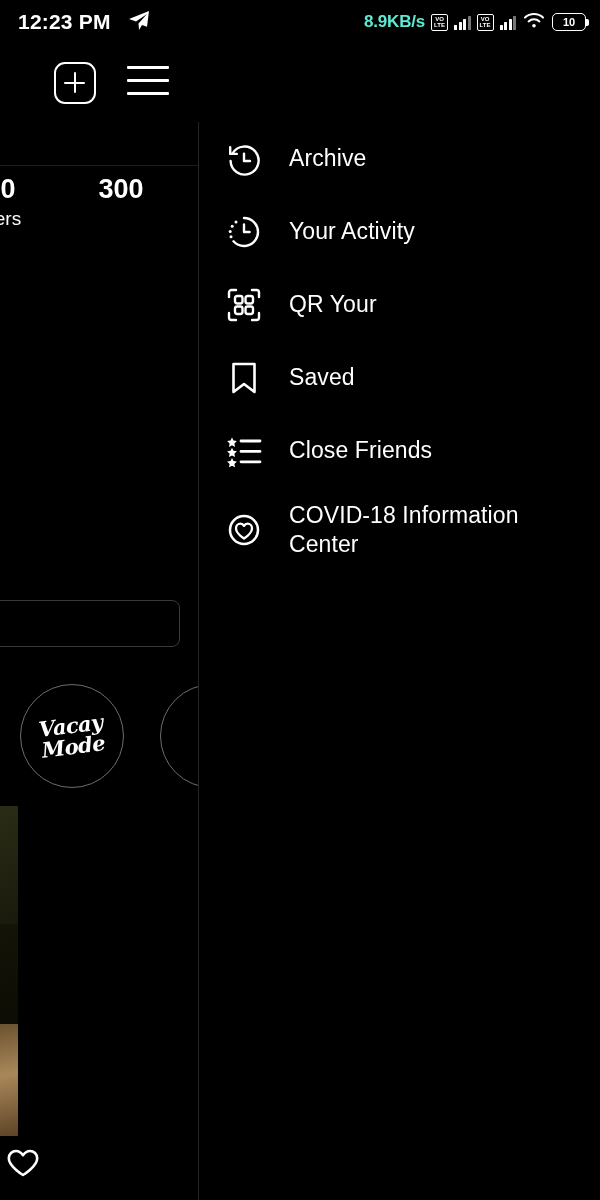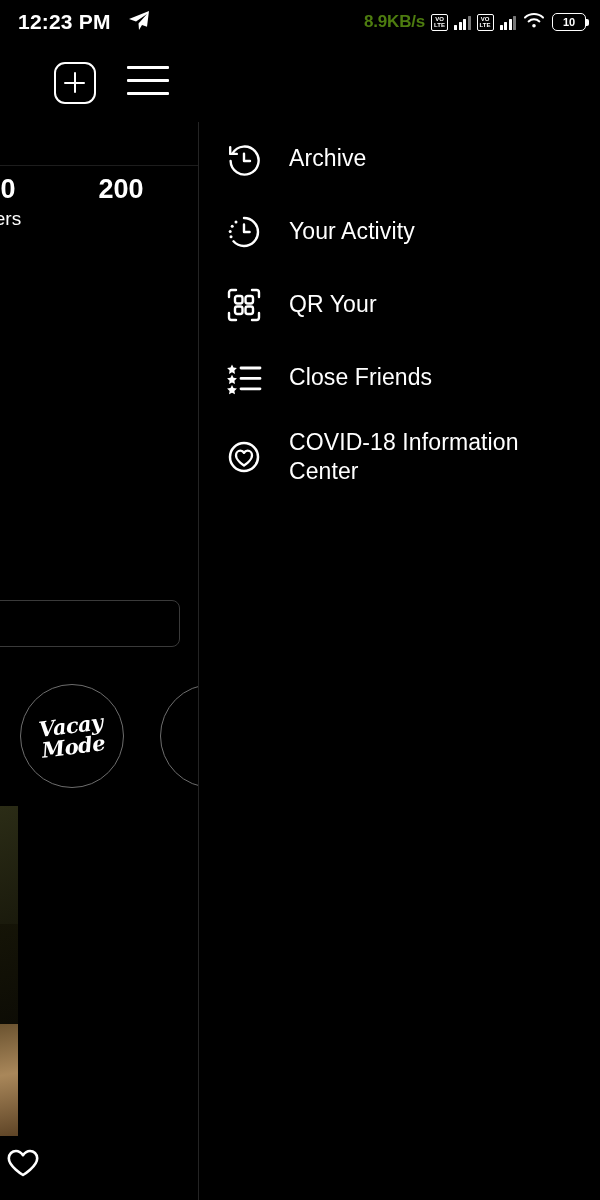--- a/index.html
+++ b/index.html
@@ -18,21 +18,21 @@
 
   
   .statusbar {
     position:absolute; top:0; left:0; width:600px; height:44px;
     display:flex; align-items:center; justify-content:space-between;
     padding:0 14px 0 18px;
   }
   .sb-left { display:flex; align-items:center; gap:16px; }
   .sb-time { font-size:21px; font-weight:bold; color:#fff; letter-spacing:0.2px; }
   .sb-right { display:flex; align-items:center; gap:6px; }
-  .sb-speed { font-size:17px; font-weight:bold; color:#4d7c0f; letter-spacing:-0.2px; }
+  .sb-speed { font-size:17px; font-weight:bold; color:#5eead4; letter-spacing:-0.2px; }
   .volte-box {
     width:17px; height:17px; border:1.5px solid #fff; border-radius:2px;
     display:flex; flex-direction:column; align-items:center; justify-content:center;
     font-size:6px; line-height:6px; font-weight:bold; color:#fff;
   }
   .sig { display:flex; align-items:flex-end; gap:1.5px; height:16px; }
   .sig i { display:block; width:3px; background:#fff; border-radius:0.5px; }
   .sig i:nth-child(1){height:5px;} .sig i:nth-child(2){height:8px;}
   .sig i:nth-child(3){height:11px;} .sig i:nth-child(4){height:14px;}
   .sig i.dim { background:#777; }
@@ -201,21 +201,21 @@
   </div>
 
   <div class="profile-bg">
 
     <div class="stats">
       <div class="stat stat-followers">
         <div class="stat-num">0</div>
         <div class="stat-lbl">ers</div>
       </div>
       <div class="stat stat-following">
-        <div class="stat-num">200</div>
+        <div class="stat-num">300</div>
       </div>
     </div>
 
     <div class="edit-btn"></div>
 
     <div class="hl-row">
       <div class="hl hl1">
         <div class="hl-ring">
           <div class="hl-art">
             <div>Vacay</div>
@@ -286,20 +286,28 @@
             <path d="M10 33H5.5A2.5 2.5 0 0 1 3 30.5V26" fill="none" stroke="#fff" stroke-width="2.4" stroke-linecap="round"></path>
             <rect x="9" y="9" width="7.5" height="7.5" rx="2.2" fill="none" stroke="#fff" stroke-width="2.4"></rect>
             <rect x="19.5" y="9" width="7.5" height="7.5" rx="2.2" fill="none" stroke="#fff" stroke-width="2.4"></rect>
             <rect x="9" y="19.5" width="7.5" height="7.5" rx="2.2" fill="none" stroke="#fff" stroke-width="2.4"></rect>
             <rect x="19.5" y="19.5" width="7.5" height="7.5" rx="2.2" fill="none" stroke="#fff" stroke-width="2.4"></rect>
           </svg>
         </span>
         <span class="mlabel">QR Your</span>
       </div>
 
+      <div class="mitem">
+        <span class="micon">
+          <svg viewBox="0 0 36 36">
+            <path d="M7.5 4h21v28l-10.5-8-10.5 8z" fill="none" stroke="#fff" stroke-width="2.6" stroke-linejoin="round"></path>
+          </svg>
+        </span>
+        <span class="mlabel">Saved</span>
+      </div>
 
       <div class="mitem">
         <span class="micon">
           <svg viewBox="0 0 36 36">
             <path d="M6 4.5l1.5 3.1 3.4.5-2.5 2.4.6 3.4L6 12.3 3 13.9l.6-3.4L1.1 8.1l3.4-.5z" fill="#fff"></path>
             <path d="M6 14.7l1.5 3.1 3.4.5-2.5 2.4.6 3.4L6 22.5 3 24.1l.6-3.4-2.5-2.4 3.4-.5z" fill="#fff"></path>
             <path d="M6 24.9l1.5 3.1 3.4.5-2.5 2.4.6 3.4L6 32.7 3 34.3l.6-3.4-2.5-2.4 3.4-.5z" fill="#fff"></path>
             <path d="M15 8h19M15 18.4h19M15 28.8h19" stroke="#fff" stroke-width="2.8" stroke-linecap="round"></path>
           </svg>
         </span>

